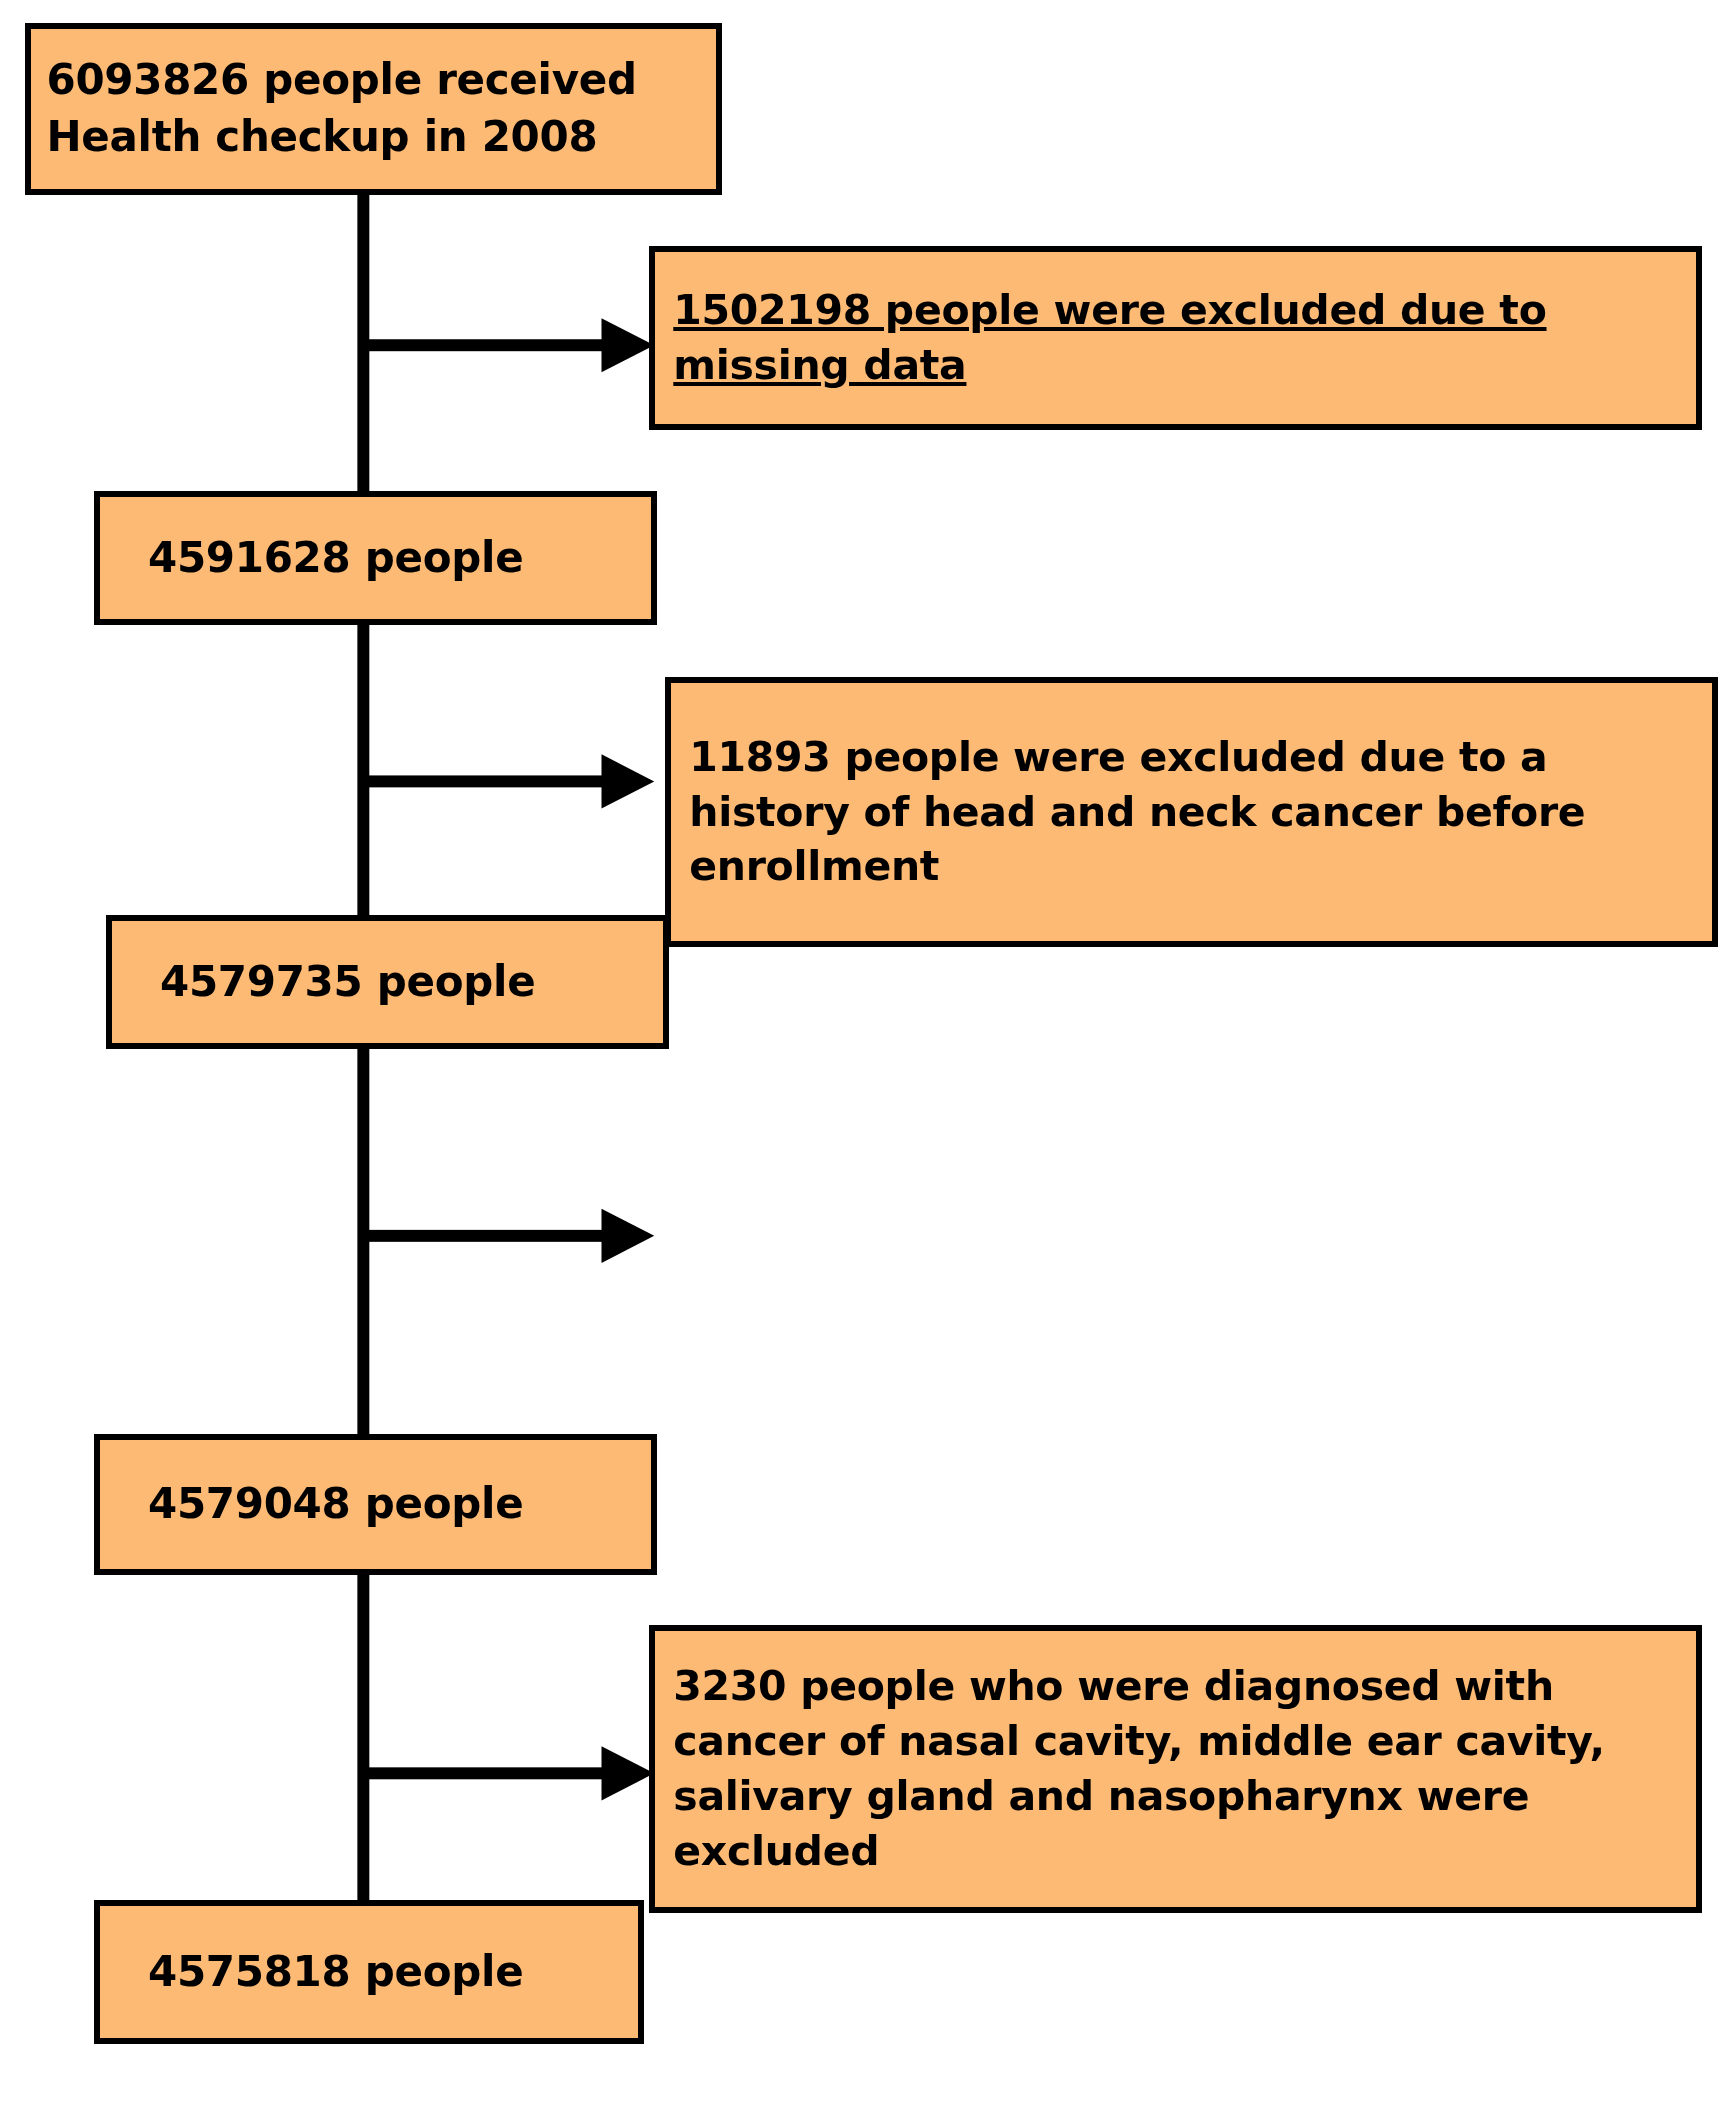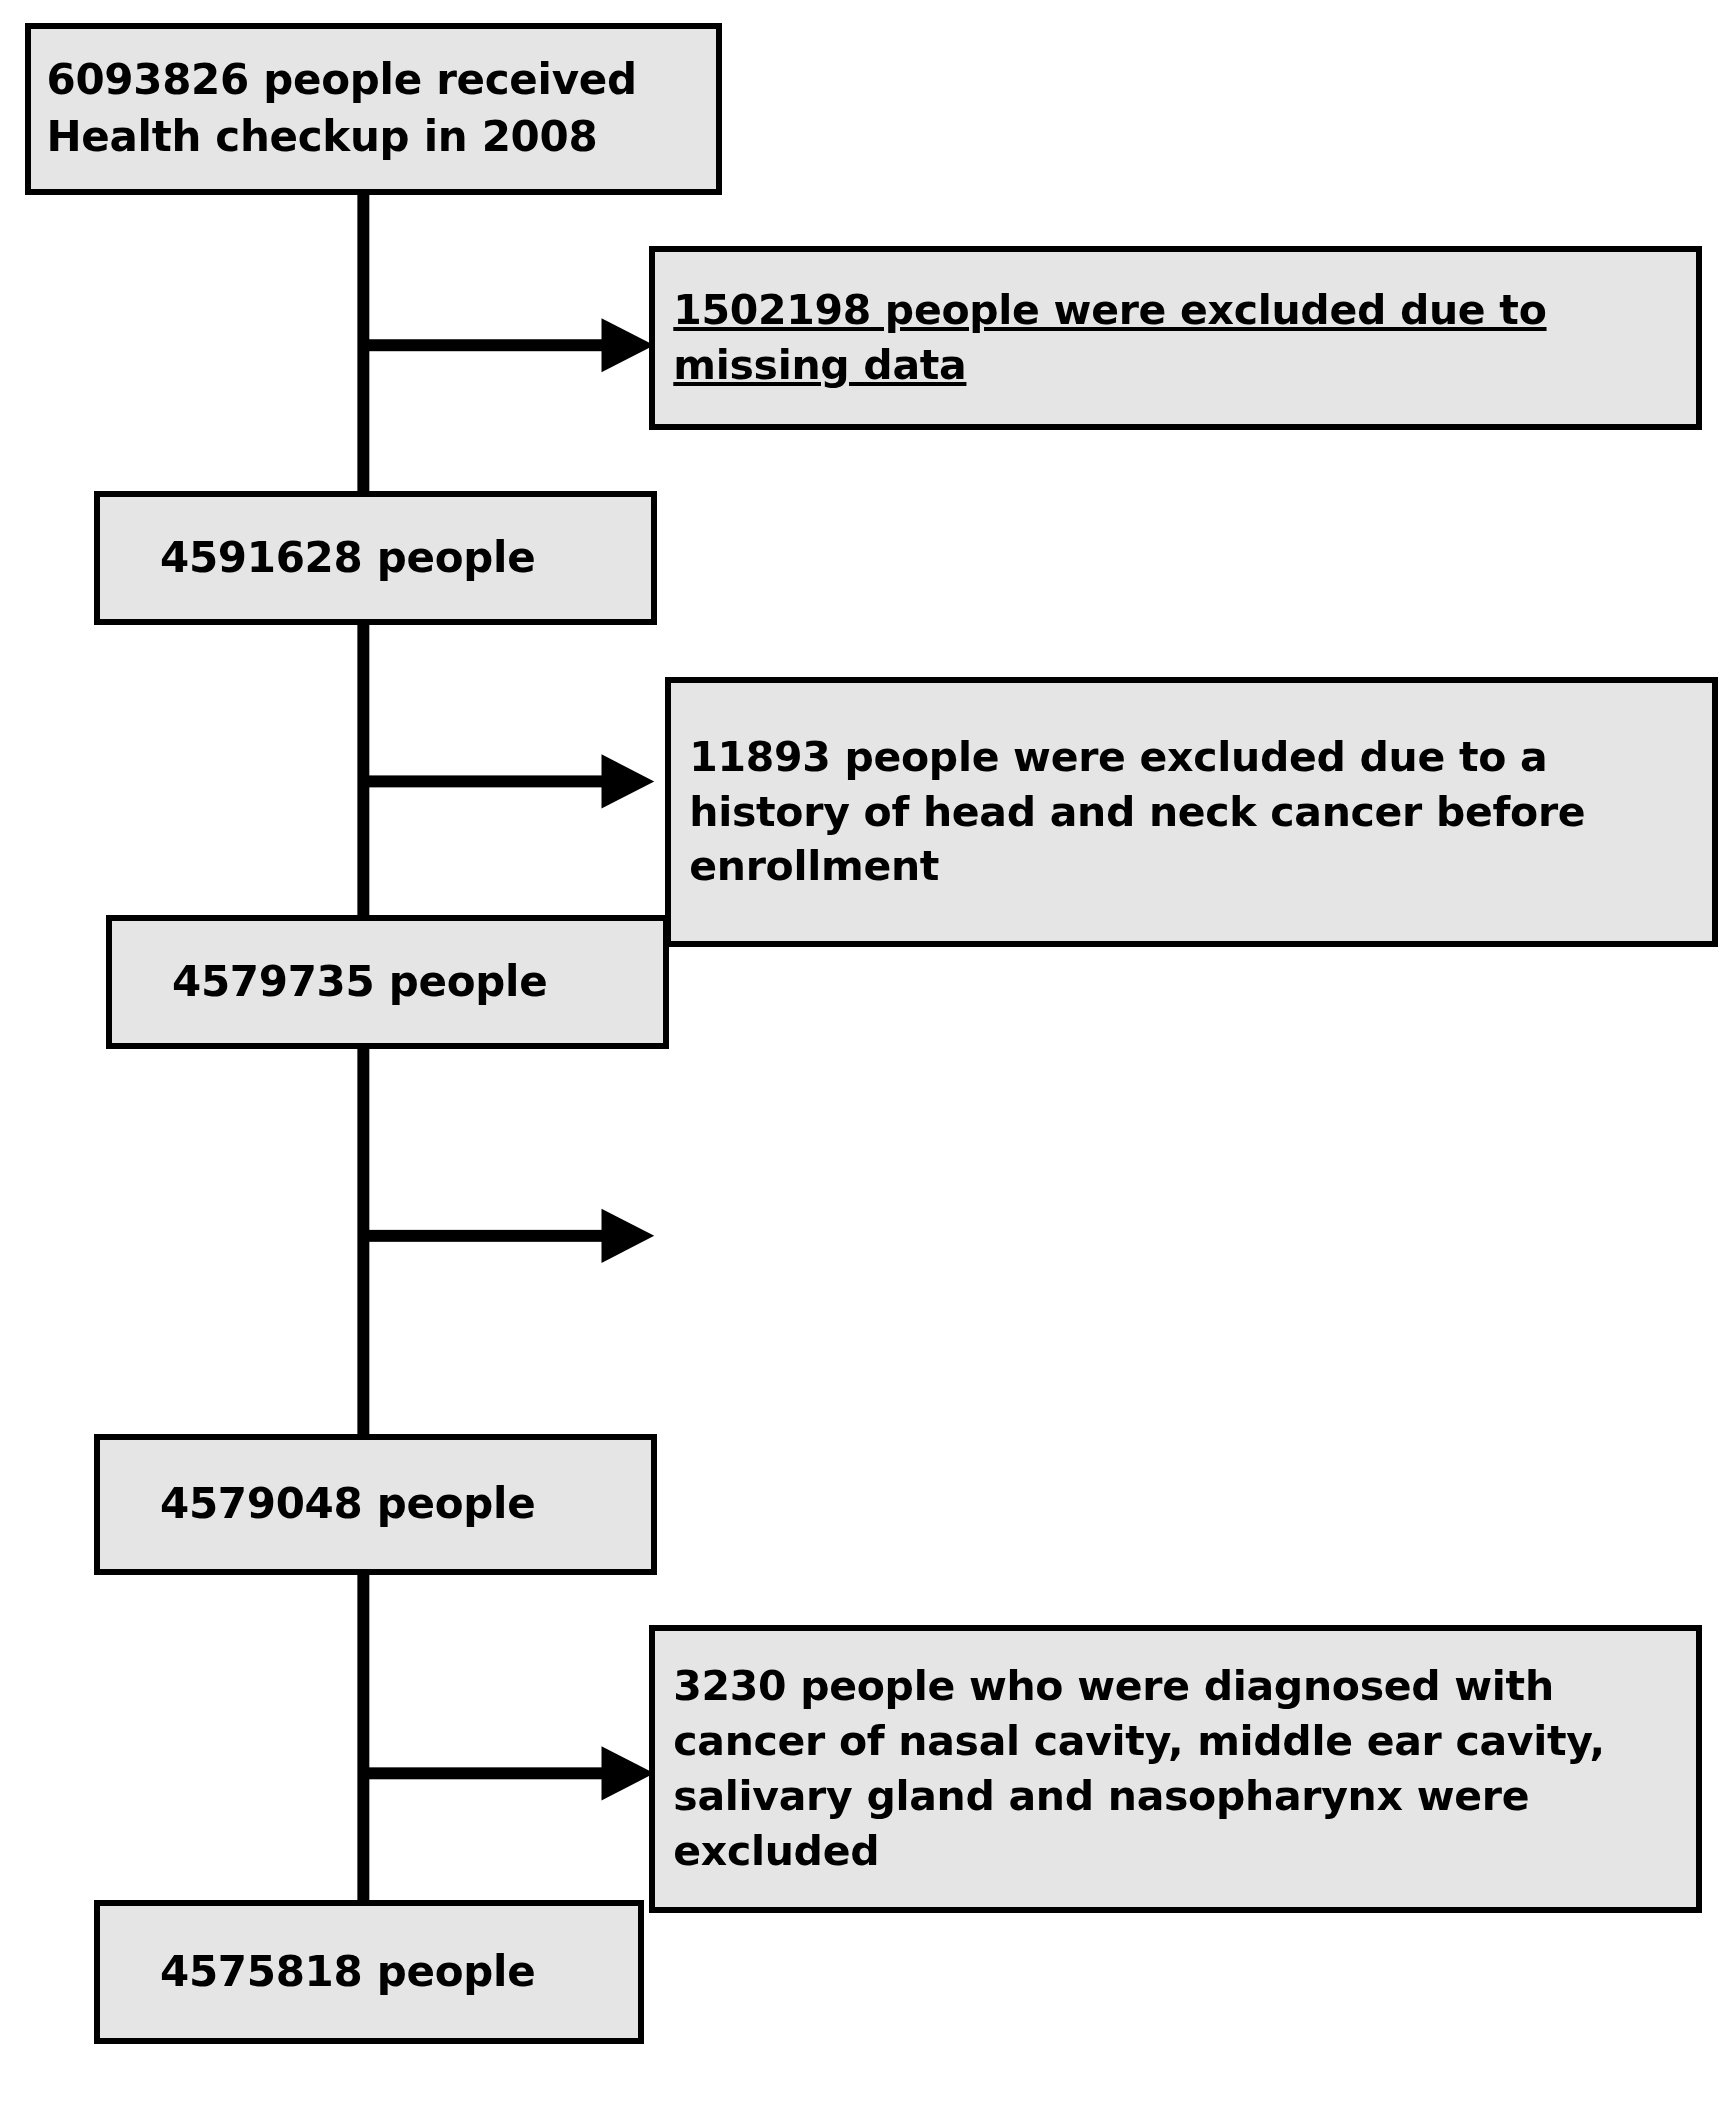--- a/index.html
+++ b/index.html
@@ -16,21 +16,21 @@
   }
   #flowchart-root {
     position: relative;
     width: 1732px;
     height: 2108px;
     background: #ffffff;
   }
   .flow-box {
     position: absolute;
     box-sizing: border-box;
-    background: #e5e5e5;
+    background: #fdba74;
     border: 6.3px solid #000000;
     display: flex;
     align-items: center;
     justify-content: flex-start;
     z-index: 3;
   }
   .flow-box .box-text {
     display: block;
     width: 100%;
     padding: 0 18.3px;
@@ -38,21 +38,21 @@
     font-weight: bold;
     font-size: 41px;
     line-height: 1.34;
     color: #000000;
     letter-spacing: -0.3px;
     white-space: pre-line;
     text-align: left;
   }
   
   .cohort-box .box-text {
-    padding-left: 60px;
+    padding-left: 48px;
     font-size: 42px;
   }
   .root-box .box-text {
     padding-left: 15.5px;
   }
   .connector-layer {
     position: absolute;
     left: 0;
     top: 0;
     width: 1732px;

